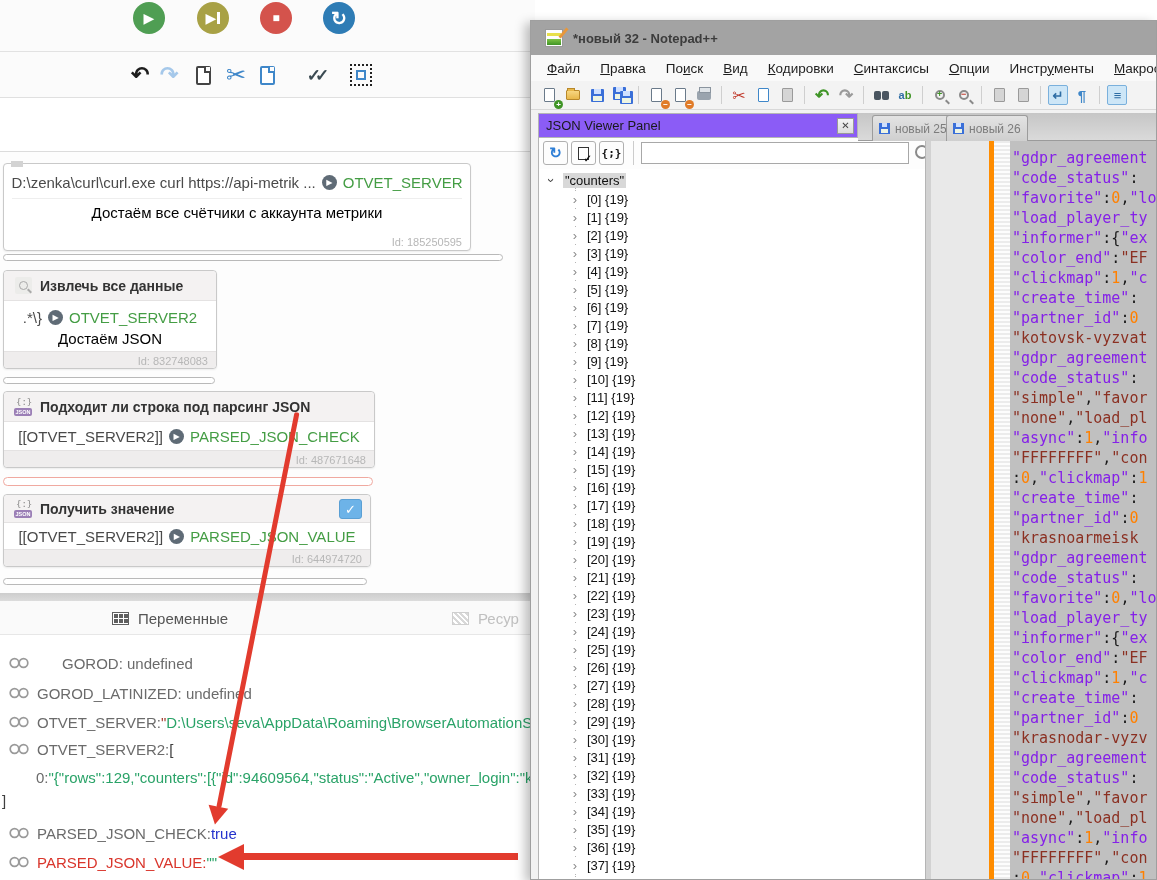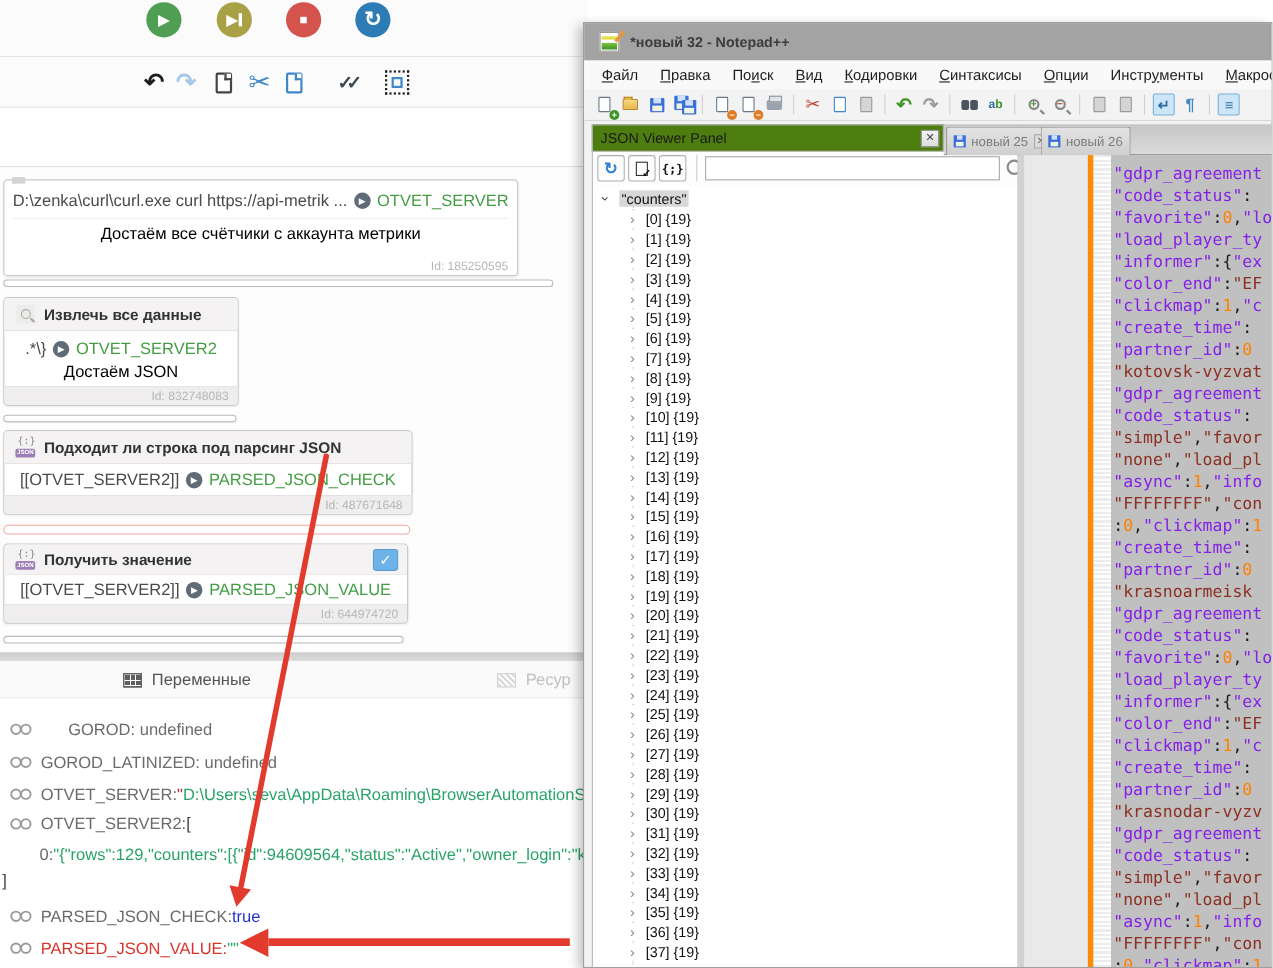--- a/index.html
+++ b/index.html
@@ -134,21 +134,21 @@
   .g-repl i { color:#3f9426; font-style:normal; }
   .tb-lens { display:inline-block; width:10px; height:10px; border:2px solid #8a8a8a; border-radius:50%; position:relative; }
   .tb-lens:after { content:""; position:absolute; left:8px; top:9px; width:5px; height:2px; background:#8a8a8a; transform:rotate(45deg); }
   .tb-lens b { position:absolute; left:0px; top:-3px; font-size:9px; }
   .tb-lens b.g { color:#3f9426; } .tb-lens b.r { color:#c0392b; }
   .g-wrap { color:#2e6da4; font-size:13px; font-weight:bold; }
   .g-pil { color:#3f87c9; font-size:15px; font-weight:bold; }
   .g-ind { color:#2e6da4; font-size:13px; font-weight:bold; letter-spacing:-1px; }
 
   
-  .jv-title { position:absolute; left:7px; top:92px; width:320px; height:25px; background:#4d7c0f; border:1px solid #b5b5b5; display:flex; align-items:center; }
+  .jv-title { position:absolute; left:7px; top:92px; width:320px; height:25px; background:#8b5cf6; border:1px solid #b5b5b5; display:flex; align-items:center; }
   .jv-title-txt { margin-left:7px; font-size:13px; color:#1a1a1a; }
   .jv-close { position:absolute; right:3px; top:4px; width:17px; height:16px; background:linear-gradient(#f4f4f4,#dcdcdc); border:1px solid #999; font-size:10px; color:#444; text-align:center; line-height:14px; cursor:pointer; }
   .jv-tools { position:absolute; left:7px; top:117px; width:388px; height:31px; background:#fdfdfd; border-left:1px solid #b5b5b5; border-right:1px solid #b5b5b5; overflow:hidden; }
   .jv-btn { position:absolute; top:3px; width:25px; height:24px; border:1px solid #b0b0b0; border-radius:3px; background:#fdfdfd; display:flex; align-items:center; justify-content:center; cursor:pointer; }
   .jv-refresh { left:4px; color:#2f7fd6; font-size:15px; font-weight:bold; }
   .jv-validate { left:32px; }
   .jv-format { left:60px; font-family:"DejaVu Sans Mono",monospace; font-size:11px; font-weight:bold; color:#111; }
   .jv-sep { position:absolute; left:94px; top:3px; width:1px; height:24px; background:#cccccc; }
   .jv-input { position:absolute; left:102px; top:4px; width:268px; height:22px; border:1px solid #a8a8a8; outline:none; font-size:12px; padding:0 4px; }
   .jv-lens-part { position:absolute; left:376px; top:7px; width:14px; height:14px; border:2px solid #8a8a8a; border-radius:50%; }
@@ -531,21 +531,21 @@
         <div class="tnode child" style="top: 615px;"><span class="chev">›</span><span class="tlabel">[33] {19}</span></div>
         <div class="tnode child" style="top: 633px;"><span class="chev">›</span><span class="tlabel">[34] {19}</span></div>
         <div class="tnode child" style="top: 651px;"><span class="chev">›</span><span class="tlabel">[35] {19}</span></div>
         <div class="tnode child" style="top: 669px;"><span class="chev">›</span><span class="tlabel">[36] {19}</span></div>
         <div class="tnode child" style="top: 687px;"><span class="chev">›</span><span class="tlabel">[37] {19}</span></div>
       </div>
 
     <div class="splitter"></div>
 
     <div class="tabbar">
-      <div class="etab" style="left:2px;">
+      <div class="etab" style="left:14px;">
         <span class="tab-floppy"></span>
         <span class="etab-lbl">новый 25</span>
         <span class="etab-close">✕</span>
       </div>
       <div class="etab" style="left:88px;justify-content:flex-end;">
         <span class="tab-floppy"></span>
         <span class="etab-lbl">новый 26</span>
       </div>
     </div>
 

